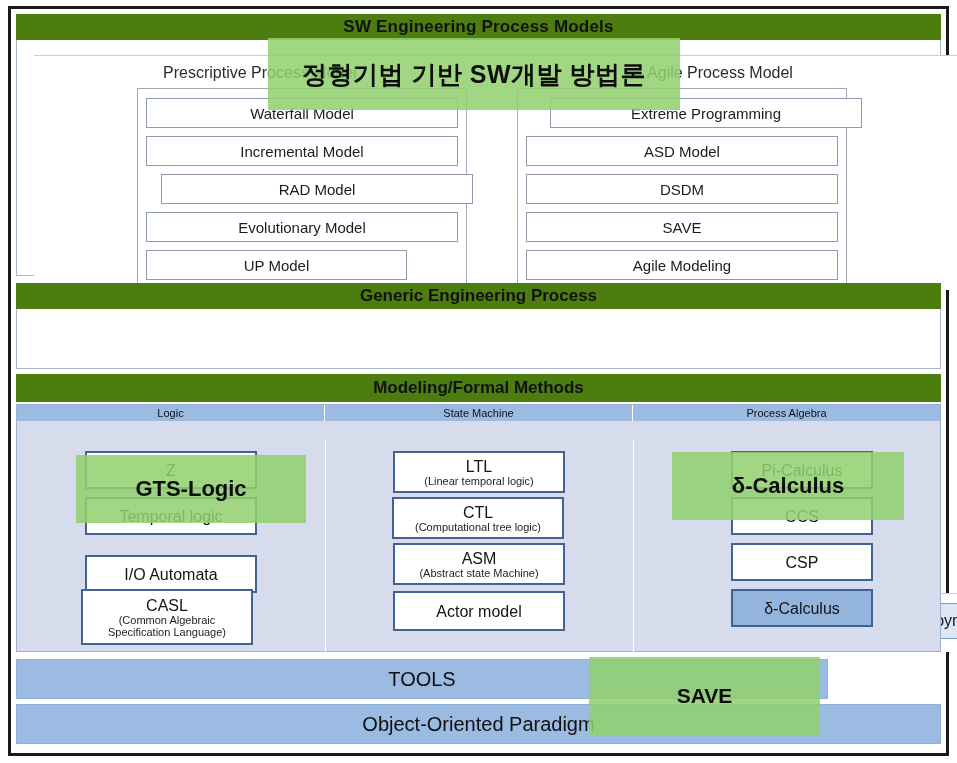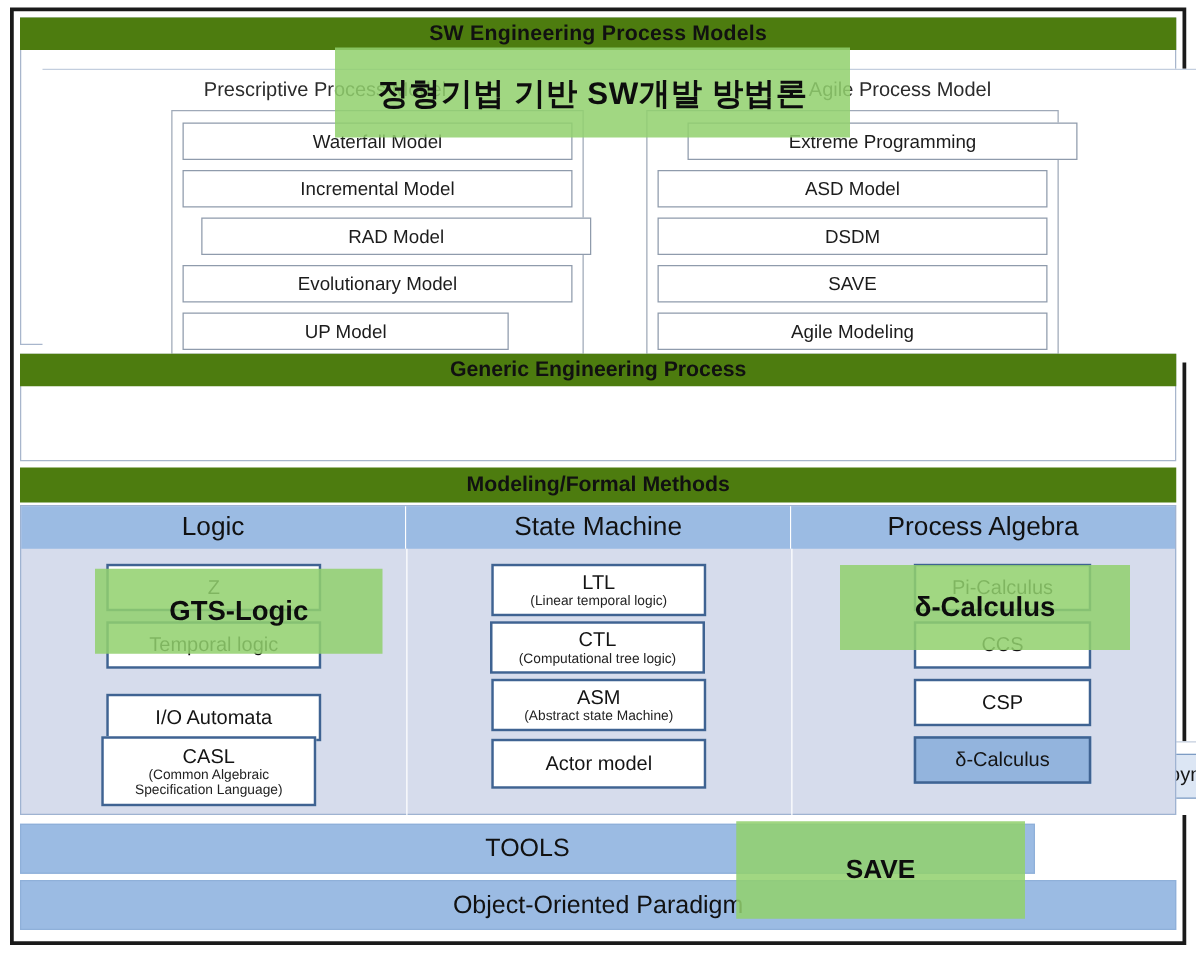--- a/index.html
+++ b/index.html
@@ -87,24 +87,24 @@
 
   
   #sec3-title{
     left:16px;top:374px;width:925px;height:28px;font-size:17px;
   }
   #sec3{
     left:16px;top:404px;width:925px;height:248px;
     border:1px solid #9fb3d1;background:#d6dcec;
   }
   .colhead{
-    position:absolute;top:0;height:34px;box-sizing:border-box;
+    position:absolute;top:0;height:16px;box-sizing:border-box;
     background:#9bbbe3;border-right:1px solid #ffffff;
     display:flex;align-items:center;justify-content:center;
-    font-size:21px;color:#111;
+    font-size:11px;color:#111;
   }
   .colsep{
     position:absolute;top:34px;width:1px;height:213px;background:#ffffff;
   }
   .fmbox{
     position:absolute;box-sizing:border-box;
     border:2px solid #3f6392;background:#ffffff;
     display:flex;flex-direction:column;align-items:center;justify-content:center;
     color:#141414;
   }

